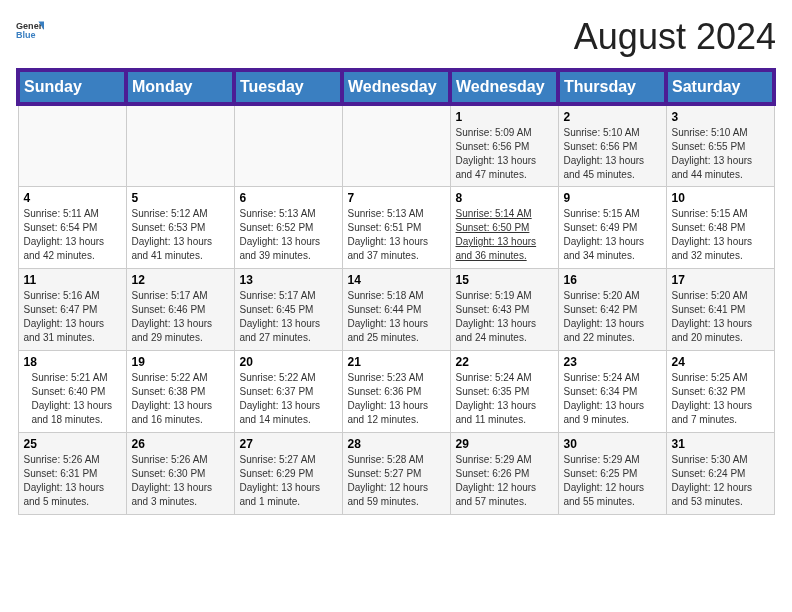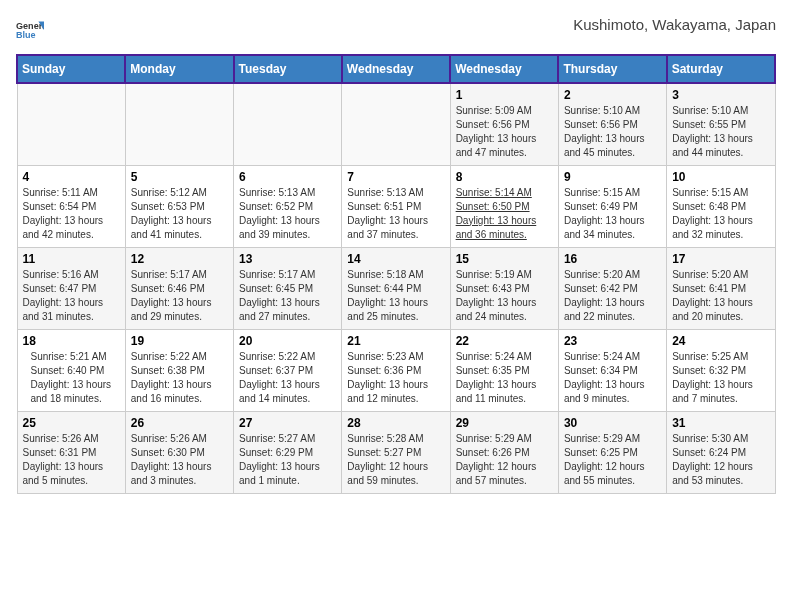--- a/index.html
+++ b/index.html
@@ -41,22 +41,22 @@
       width: 100%;
       border-collapse: collapse;
       font-size: 11px;
     }
     .calendar thead th {
       background-color: #3a7fc1;
       color: #fff;
       padding: 6px 4px;
       text-align: left;
       font-weight: bold;
-      font-size: 12px;
-      border: 2px solid #4c1d95;
+      font-size: 16px;
+      border: 4px solid #4c1d95;
     }
     .calendar tbody td {
       border: 1px solid #ccc;
       vertical-align: top;
       padding: 4px 5px;
       width: calc(100% / 7);
       min-height: 80px;
       height: 82px;
       background: #fff;
     }
@@ -86,21 +86,21 @@
 
 <div class="header-area">
   <div class="logo">
     <svg class="logo-icon" viewBox="0 0 40 40" xmlns="http://www.w3.org/2000/svg">
       <text x="0" y="18" font-size="13" font-weight="bold" fill="#333">General</text>
       <text x="0" y="32" font-size="13" font-weight="bold" fill="#3a7fc1">Blue</text>
       <polygon points="32,8 40,8 40,20" fill="#3a7fc1"></polygon>
     </svg>
   </div>
   <div class="title-area">
-    <div class="subtitle">Kushimoto, Wakayama, Japan</div>
+    <div class="main-title">August 2024</div>
   </div>
 </div>
 
 <table class="calendar">
   <thead>
     <tr>
     <th>Sunday</th>
         <th>Monday</th>
         <th>Tuesday</th>
         <th>Wednesday</th>

